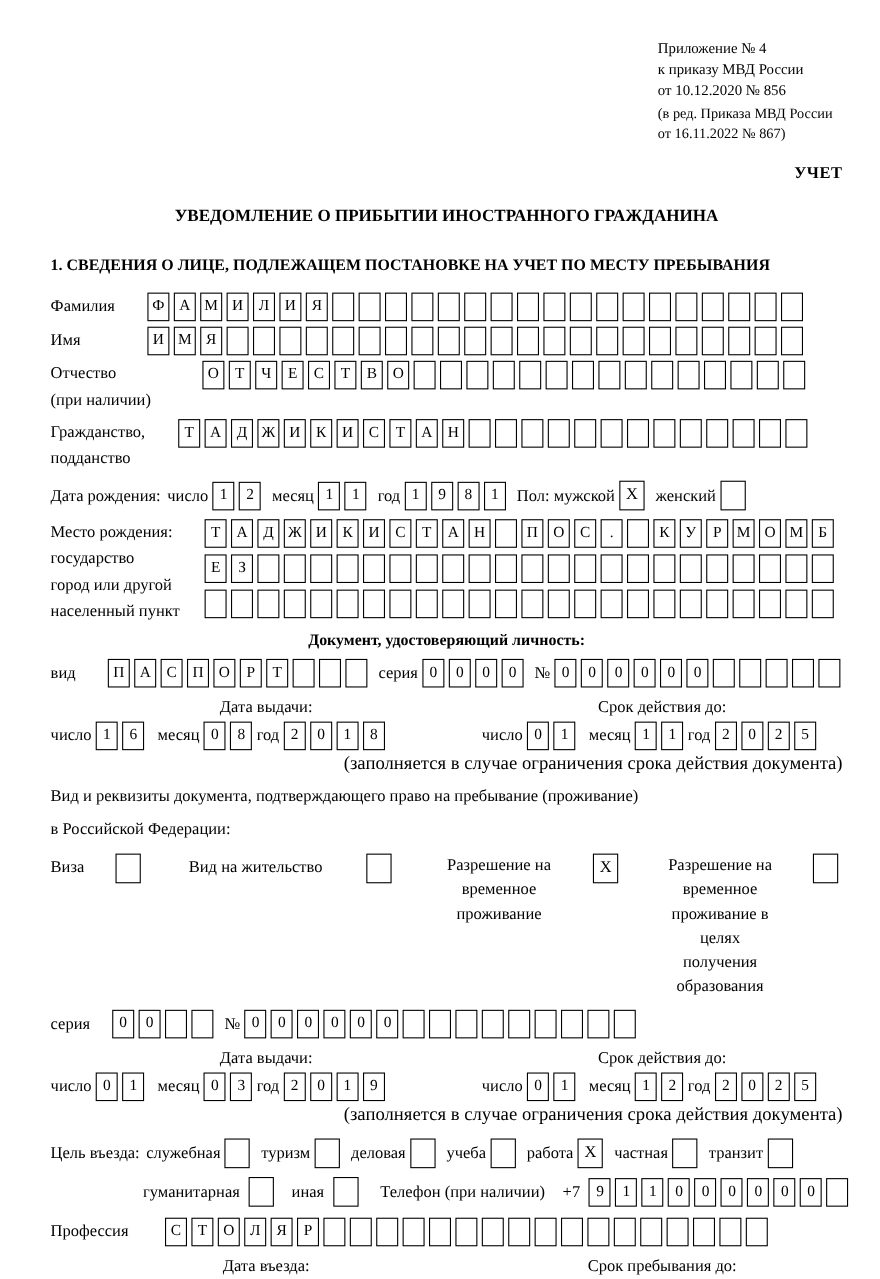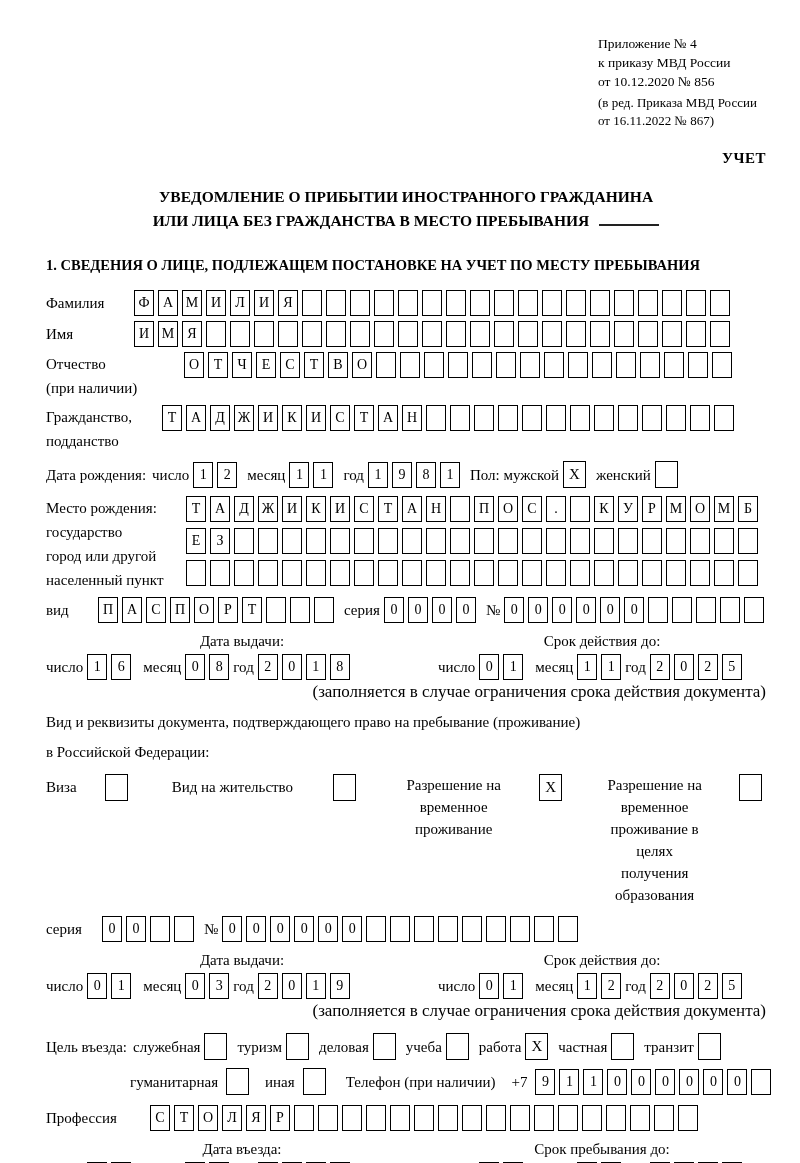--- a/index.html
+++ b/index.html
@@ -54,21 +54,20 @@
   </div>
   <div class="revision">
     <div>(в ред. Приказа МВД России</div>
     <div>от 16.11.2022 № 867)</div>
   </div>
 
   <div class="form-label">УЧЕТ</div>
 
   <div class="title">
     <div>УВЕДОМЛЕНИЕ О ПРИБЫТИИ ИНОСТРАННОГО ГРАЖДАНИНА</div>
-    <div><span>ИЛИ ЛИЦА БЕЗ ГРАЖДАНСТВА В МЕСТО ПРЕБЫВАНИЯ</span><span class="blank-line"></span></div>
   </div>
 
   <div class="sect-head">1. СВЕДЕНИЯ О ЛИЦЕ, ПОДЛЕЖАЩЕМ ПОСТАНОВКЕ НА УЧЕТ ПО МЕСТУ ПРЕБЫВАНИЯ</div>
 
   <div class="row">
     <div class="lbl" style="width:88px;">Фамилия</div>
     <div class="boxes">
         <span class="bx">Ф</span>
         <span class="bx">А</span>
         <span class="bx">М</span>
@@ -304,20 +303,21 @@
           <span class="bx"></span>
           <span class="bx"></span>
           <span class="bx"></span>
           <span class="bx"></span>
           <span class="bx"></span>
           <span class="bx"></span>
         </div>
     </div>
   </div>
 
+  <div class="center-bold">Документ, удостоверяющий личность:</div>
 
   <div class="row" style="align-items:center;">
     <span class="lbl" style="width:52px;">вид</span>
     <span class="boxes">
         <span class="bx">П</span>
         <span class="bx">А</span>
         <span class="bx">С</span>
         <span class="bx">П</span>
         <span class="bx">О</span>
         <span class="bx">Р</span>

